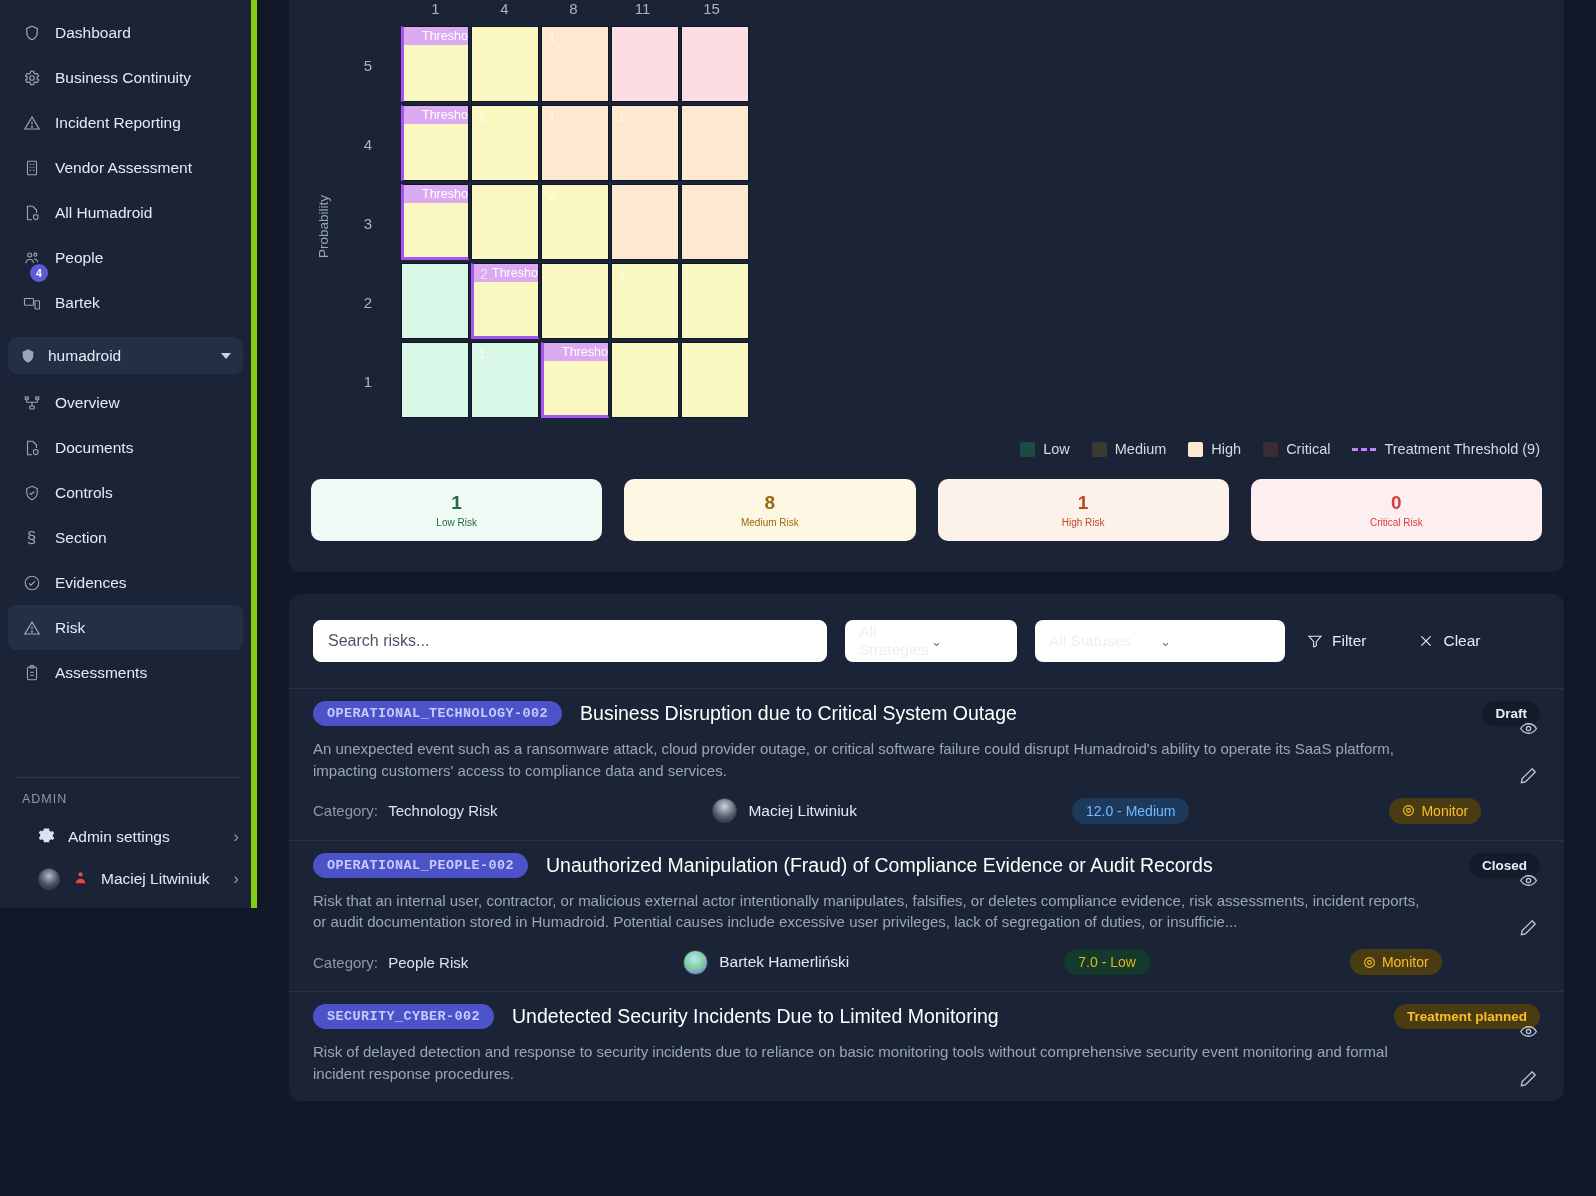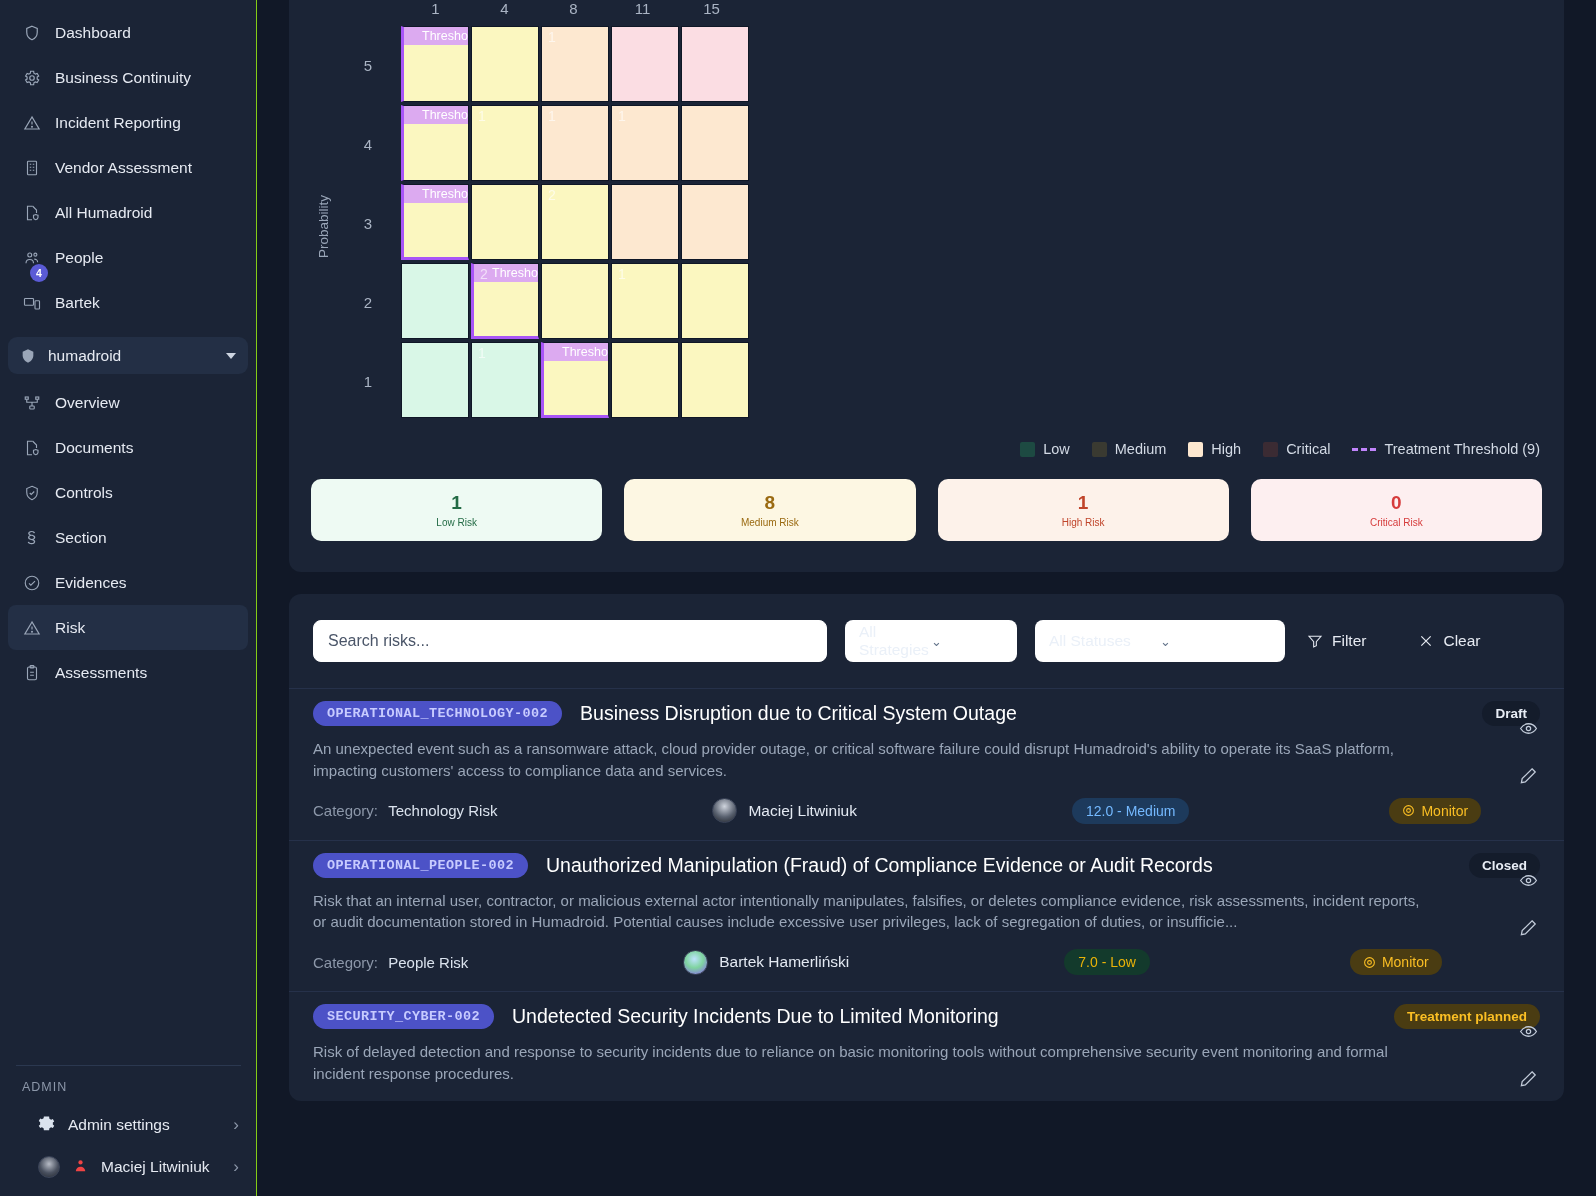--- a/index.html
+++ b/index.html
@@ -6,25 +6,25 @@
   html, body {
     width: 1596px; height: 1196px;
     background: #111827;
     font-family: "Liberation Sans", sans-serif;
     overflow: hidden;
   }
   .app { display: flex; width: 1596px; height: 1196px; }
 
   
   .sidebar {
-    width: 257px; min-width: 257px; height: 1196px;
+    width: 257px; min-width: 257px; height: 908px;
     background: #1b2436;
     display: flex; flex-direction: column;
     position: relative;
-    border-right: 1px solid #84cc16;
+    border-right: 6px solid #84cc16;
   }
   .nav-top { padding: 10px 8px 0 8px; }
   .nav-item {
     display: flex; align-items: center; gap: 14px;
     height: 45px; padding: 0 14px;
     border-radius: 8px;
     color: #e6eaf2; font-size: 15.5px;
     cursor: pointer; position: relative;
   }
   .nav-item .ico {

